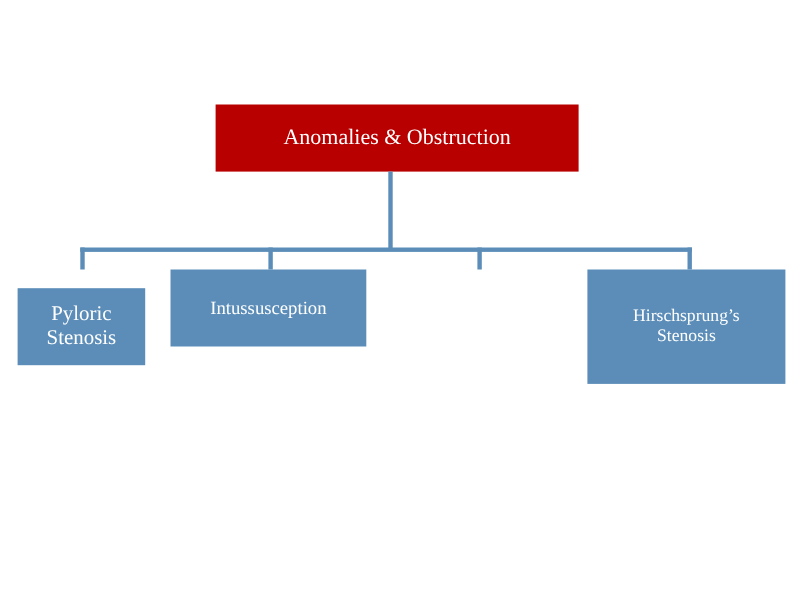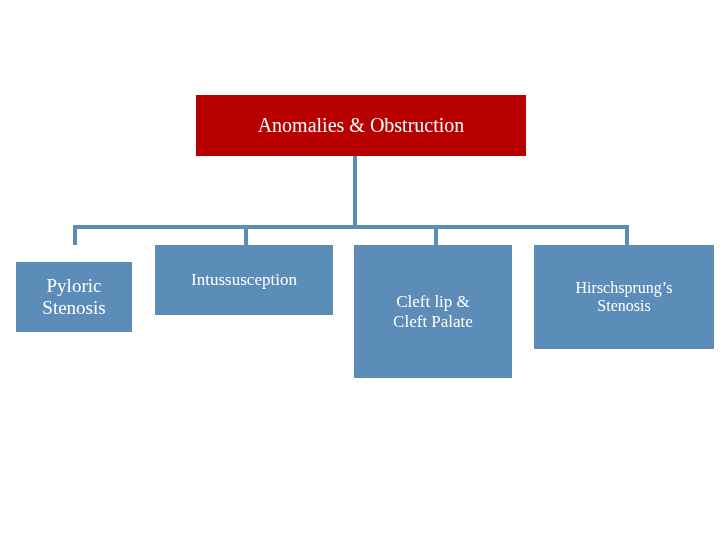--- a/index.html
+++ b/index.html
@@ -70,23 +70,19 @@
 
   <div class="node child-node" style="left:16px; top:229px; width:116px; height:70px; font-size:19px;margin-top:17px;">
     <span>Pyloric
 Stenosis</span>
   </div>
 
   <div class="node child-node" style="left:155px; top:229px; width:178px; height:70px; font-size:17px;text-align:center;">
     <span>Intussusception</span>
   </div>
 
-  <div class="node child-node" style="left:354px; top:229px; width:158px; height:133px; font-size:17px;">
-    <span>Cleft lip &amp;
-Cleft Palate</span>
-  </div>
 
   <div class="node child-node" style="left:534px; top:229px; width:180px; height:104px; font-size:16px;">
     <span>Hirschsprung’s
 Stenosis</span>
   </div>
 
 </div>
 
 </body></html>

